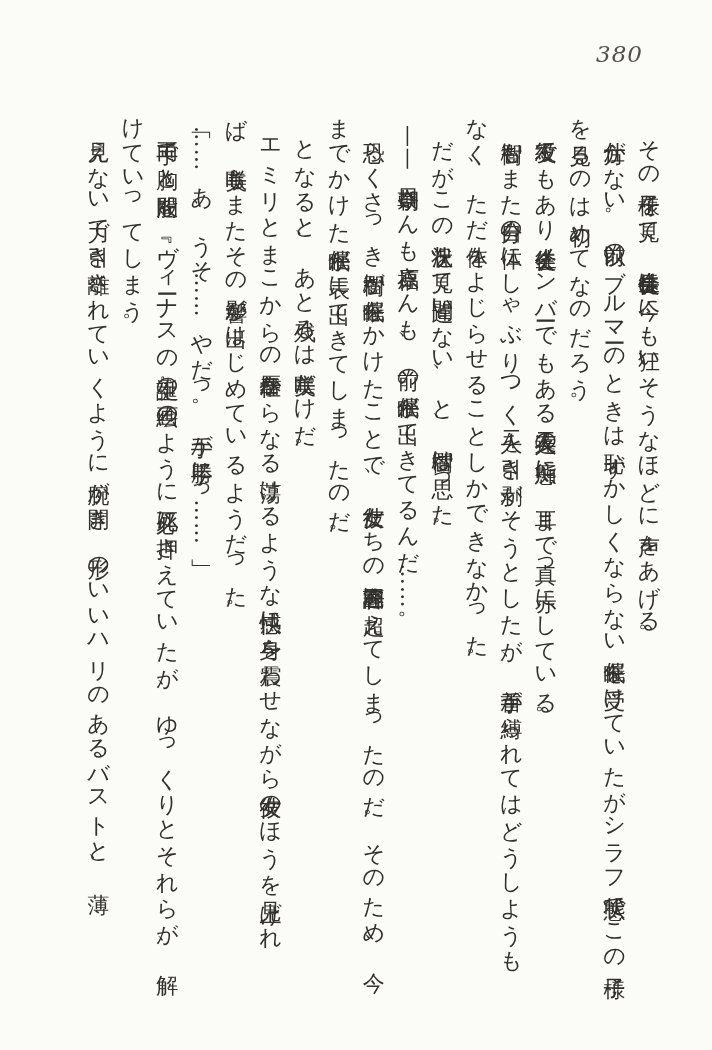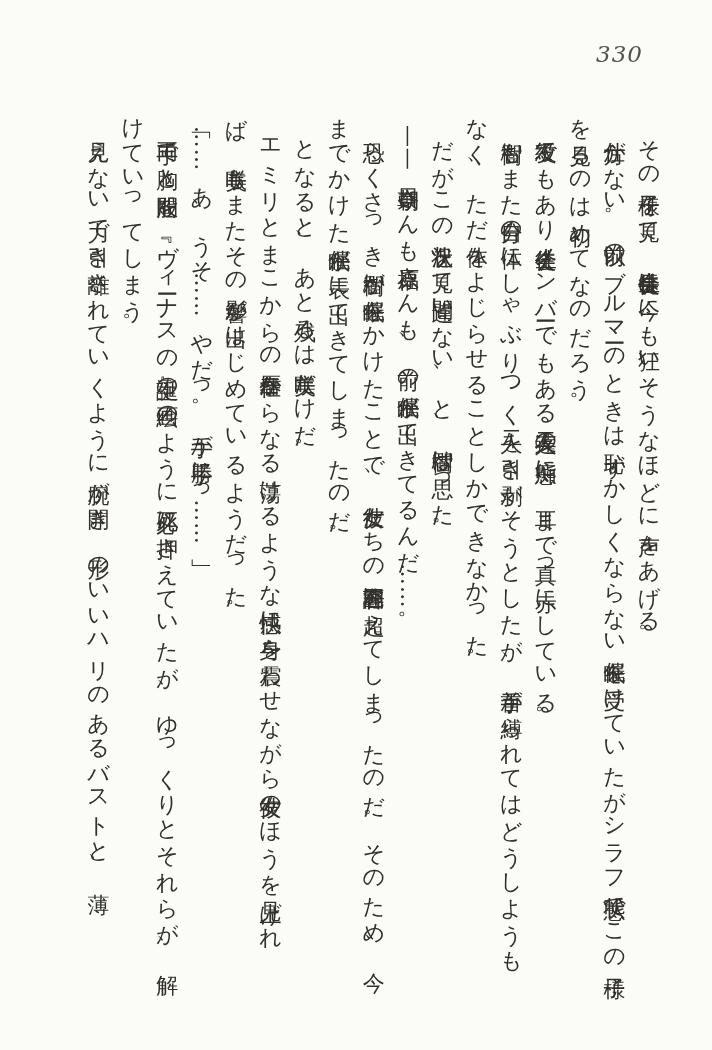--- a/index.html
+++ b/index.html
@@ -46,21 +46,21 @@
     margin: 0;
     padding: 0;
     text-indent: 1em;
   }
 </style>
 </head>
 <body>
 
 <div class="page">
 
-  <div class="page-number">330</div>
+  <div class="page-number">380</div>
 
   <div class="text-area">
     <p>その様子を見て、生徒会長は今にも狂いそうなほどに声をあげる。</p>
     <p>仕方がない。以前のブルマーのときは恥ずかしくならない催眠を受けていたがシラフ状態でこの様子を見るのは初めてなのだろう。</p>
     <p>級友でもあり生徒会メンバーでもある友達二人の痴態に、耳まで真っ赤にしている。</p>
     <p>智樹もまた自分の体にしゃぶりつく二人を引き剥がそうとしたが、手首が縛られてはどうしようもなく、ただ体をよじらせることしかできなかった。</p>
     <p>だがこの状況を見て間違いない、と、智樹は思った。</p>
     <p>——朝日奈さんも福原さんも、前の催眠が出てきてるんだ……。</p>
     <p>恐らくさっき智樹が催眠をかけたことで、彼女たちの許容範囲を超えてしまったのだ。そのため、今までかけた催眠が表に出てきてしまったのだ。</p>
     <p>となると、あと残るは美咲だけだ。</p>

